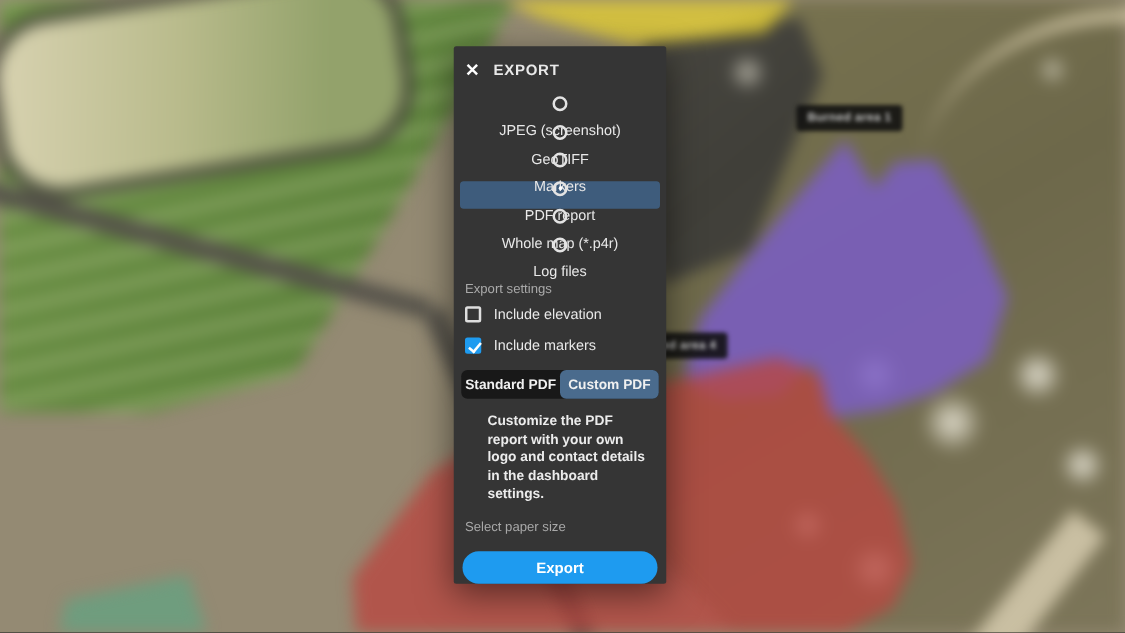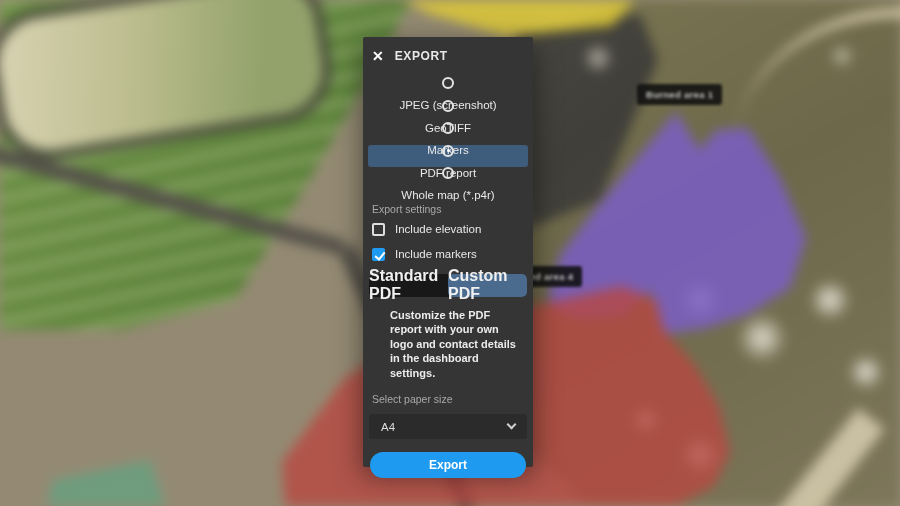--- a/index.html
+++ b/index.html
@@ -99,21 +99,21 @@
   .check-row { display:flex; align-items:center; gap:10px; padding:6px 10px 6px 9px; }
   .checkbox { width:13px; height:13px; border:2px solid #dedede; border-radius:2px;
               position:relative; flex:none; }
   .check-row.checked .checkbox { background:var(--accent,#1e9bf0); border-color:var(--accent,#1e9bf0); }
   .check-row.checked .checkbox::after { content:""; position:absolute; left:3px; top:0px;
               width:4px; height:8px; border-right:2px solid #fff; border-bottom:2px solid #fff;
               transform:rotate(40deg); }
 
   .toggle { display:flex; margin:7px 6px 0; background:#181818; border-radius:5px; height:23px; }
   .toggle-opt { flex:1; display:flex; align-items:center; justify-content:center;
-                font-weight:bold; font-size:16px; color:#f0f0f0; border-radius:5px; }
+                font-weight:bold; font-size:11px; color:#f0f0f0; border-radius:5px; }
   .toggle-opt.selected { background: var(--segment_selected, #4a6b8d); }
 
   .desc { margin:11px 10px 0 27px; font-weight:bold; font-size:11px; line-height:1.32; color:#ececec; }
 
   .select { margin:9px 6px 0; height:25px; background:#2b2b2b; border-radius:3px;
             display:flex; align-items:center; justify-content:space-between; padding:0 12px; color:#dcdcdc; }
   .chev { width:7px; height:7px; border-right:2px solid #cfcfcf; border-bottom:2px solid #cfcfcf;
           transform:rotate(45deg); margin-top:-4px; }
 
   .export-btn { display:flex; align-items:center; justify-content:center;
@@ -166,20 +166,24 @@
         <span>Markers</span>
       </div>
       <div class="radio-row selected">
         <span class="radio"></span>
         <span>PDF report</span>
       </div>
       <div class="radio-row">
         <span class="radio"></span>
         <span>Whole map (*.p4r)</span>
       </div>
+      <div class="radio-row">
+        <span class="radio"></span>
+        <span>Log files</span>
+      </div>
     </div>
 
     <div class="section-label">Export settings</div>
 
     <div class="check-row">
       <span class="checkbox"></span>
       <span>Include elevation</span>
     </div>
     <div class="check-row checked">
       <span class="checkbox"></span>
@@ -188,20 +192,16 @@
 
     <div class="toggle">
       <div class="toggle-opt">Standard PDF</div>
       <div class="toggle-opt selected">Custom PDF</div>
     </div>
 
     <div class="desc">Customize the PDF report with your own logo and contact details in the dashboard settings.</div>
 
     <div class="section-label">Select paper size</div>
 
-    <div class="select">
-      <span>A4</span>
-      <span class="chev"></span>
-    </div>
 
     <button class="export-btn">Export</button>
   </div>
 </div>
 
 </body></html>

